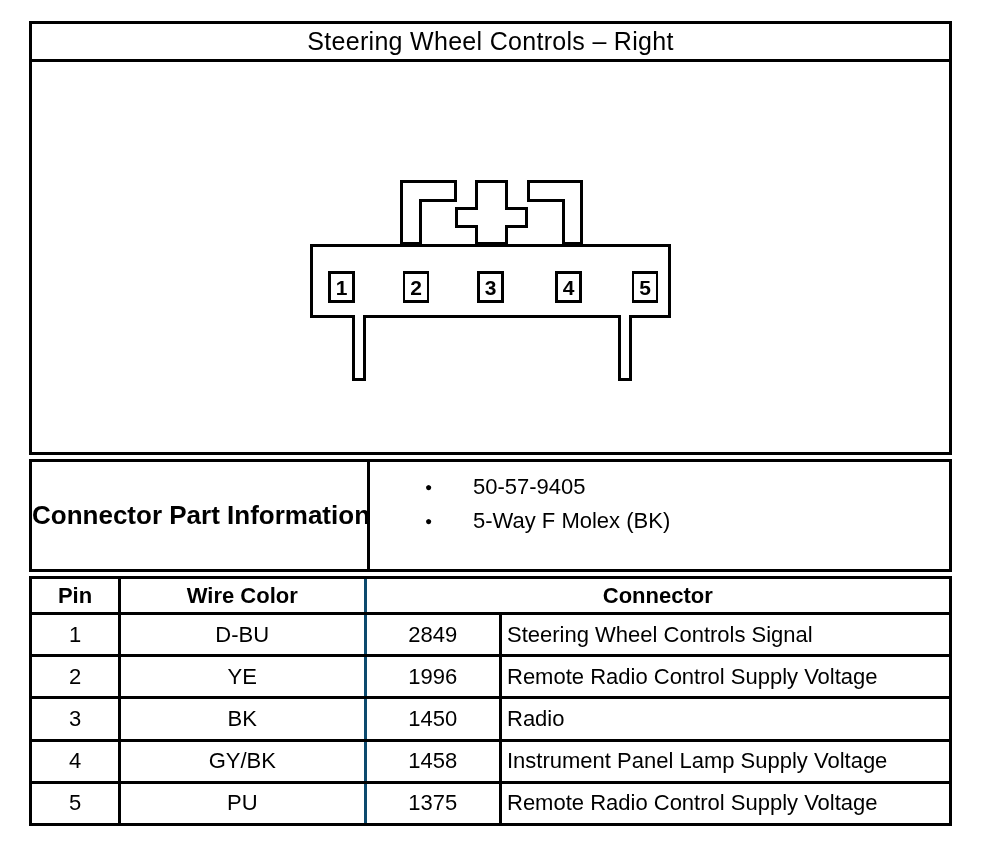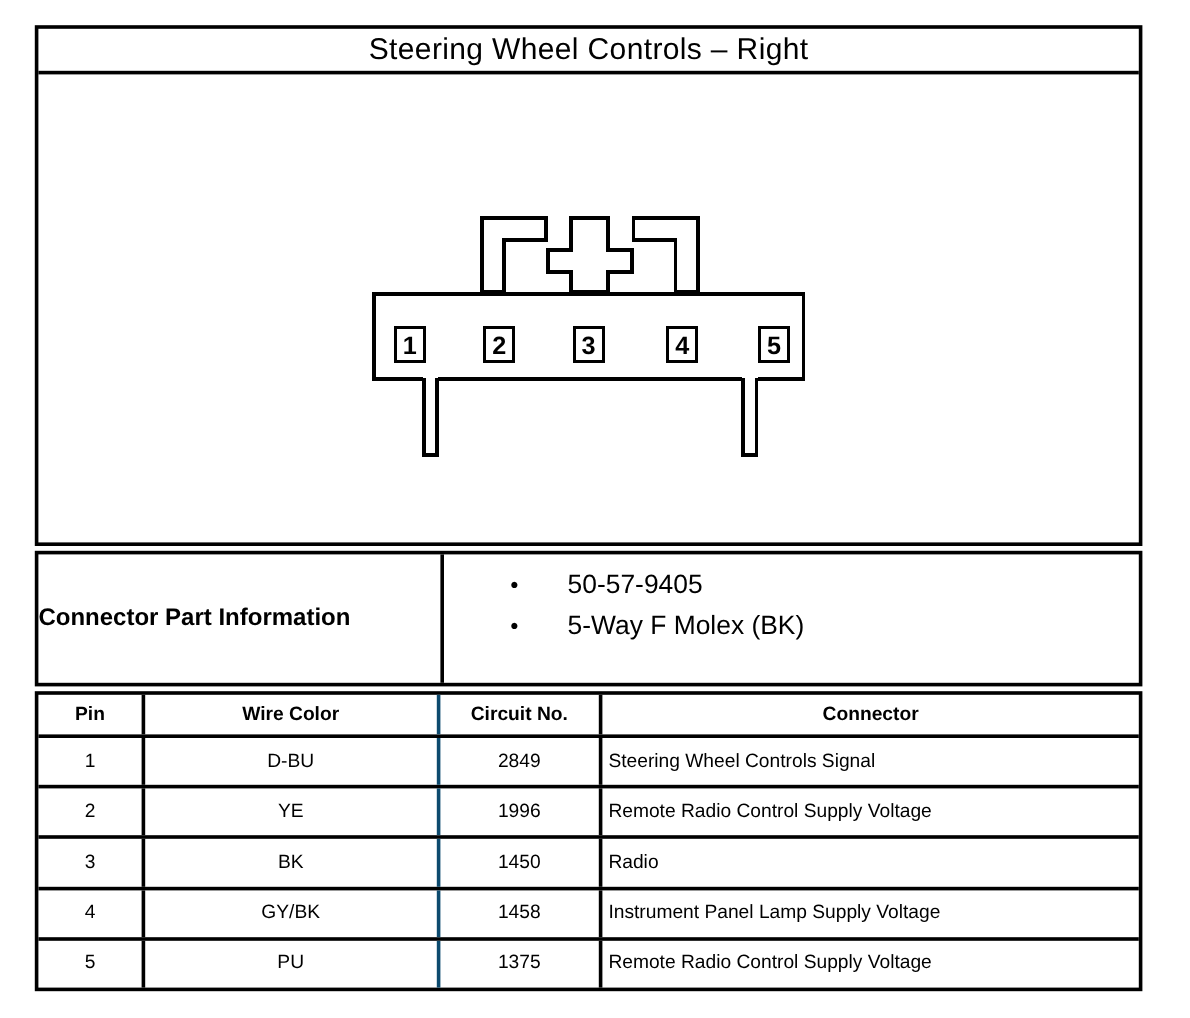--- a/index.html
+++ b/index.html
@@ -8,31 +8,31 @@
   .page { position:absolute; left:29px; top:21px; width:923px; }
   .sec { border:3px solid #000; background:#fff; }
   .sec-a { height:434px; margin-bottom:4px; }
   .title-bar { height:38px; border-bottom:3px solid #000; display:flex; align-items:center; justify-content:center;
                font-size:25px; font-weight:normal; letter-spacing:0.3px; }
   .diagram-area { height:390px; position:relative; overflow:hidden; }
   .diagram-area svg { position:absolute; left:0; top:0; }
 
   .sec-b { height:113px; margin-bottom:4px; display:flex; }
   .pi-label { width:338px; border-right:3px solid #000; display:flex; align-items:center;
-              padding-left:0; font-weight:bold; font-size:20px; white-space:nowrap; }
+              padding-left:0; font-weight:bold; font-size:26px; white-space:nowrap; }
   .pi-items { flex:1; padding-top:8px; }
   .pi-item { height:34px; display:flex; align-items:center; padding-left:55px; font-size:22px; }
   .pi-bullet { width:48px; font-size:12px; line-height:1; }
 
   .sec-c { height:250px; display:flex; flex-direction:column; }
   .trow { display:flex; border-bottom:3px solid #000; }
   .trow:last-child { border-bottom:none; }
   .trow.header { height:36px; font-weight:bold; }
   .trow.data { flex:1; }
-  .cell { display:flex; align-items:center; justify-content:center; font-size:16px; overflow:hidden; white-space:nowrap; }
+  .cell { display:flex; align-items:center; justify-content:center; font-size:22px; overflow:hidden; white-space:nowrap; }
   .c-pin  { width:89px;    border-right:3px solid #000; }
   .c-wire { width:245.5px; border-right:3px solid #0c4a6e; }
   .c-circ { width:135.5px; border-right:3px solid #000; }
   .c-func { flex:1; justify-content:flex-start; padding-left:5px; }
   .trow.header .c-func { justify-content:center; padding-left:0; }
 </style>
 </head>
 <body>
 
 <div class="page">
@@ -82,21 +82,20 @@
         <span class="pi-bullet">●</span>
         <span>5-Way F Molex (BK)</span>
       </div>
     </div>
   </div>
 
   <div class="sec sec-c">
     <div class="trow header">
       <div class="cell c-pin">Pin</div>
       <div class="cell c-wire">Wire Color</div>
-      <div class="cell c-circ">Circuit No.</div>
       <div class="cell c-func">Connector</div>
     </div>
     <div class="trow data">
       <div class="cell c-pin">1</div>
       <div class="cell c-wire">D-BU</div>
       <div class="cell c-circ">2849</div>
       <div class="cell c-func">Steering Wheel Controls Signal</div>
     </div>
     <div class="trow data">
       <div class="cell c-pin">2</div>

